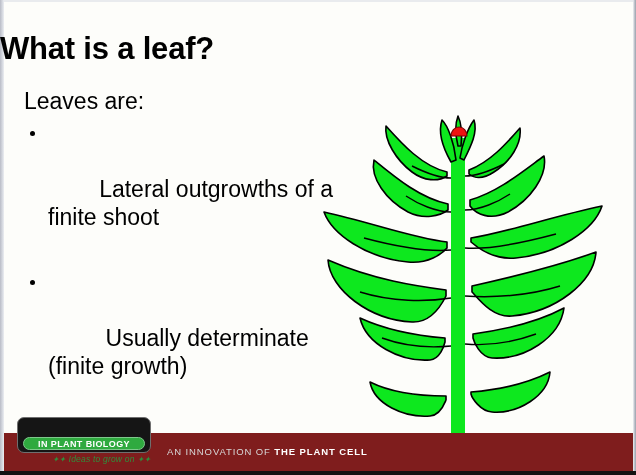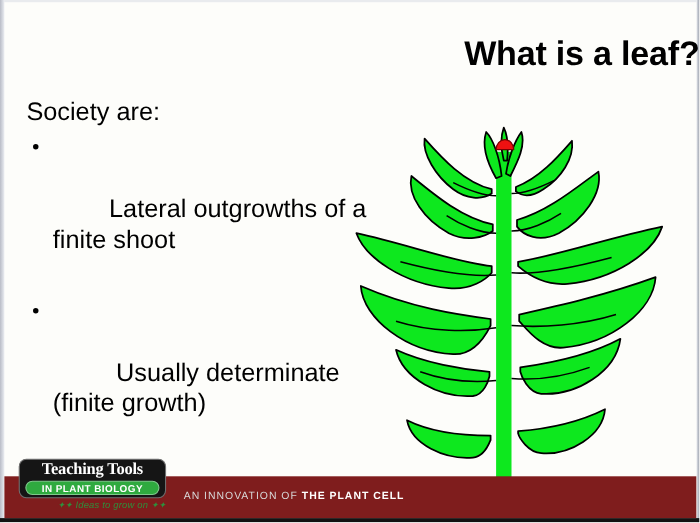--- a/index.html
+++ b/index.html
@@ -40,21 +40,21 @@
     left: 0; bottom: 0;
     width: 636px; height: 4px;
     background: #121212;
   }
 
   
   #title {
     position: absolute;
     left: 0; top: 33px;
     width: 636px;
-    text-align: right;
+    text-align: left;
     font-size: 31px;
     font-weight: bold;
     color: #000000;
     letter-spacing: -0.2px;
     line-height: 1.05;
   }
 
   
   #body-block {
     position: absolute;
@@ -200,21 +200,21 @@
 <div id="slide">
 
   <div class="edge-top"></div>
   <div class="edge-left"></div>
   <div class="edge-right"></div>
   <div class="edge-bottom"></div>
 
   <div id="title">What is a leaf?</div>
 
   <div id="body-block">
-    <div id="lead-in">Society are:</div>
+    <div id="lead-in">Leaves are:</div>
     <ul id="bullets">
       <li>
         <span class="dot"></span>
         <span>Lateral outgrowths of a finite shoot</span>
       </li>
       <li>
         <span class="dot"></span>
         <span> Usually determinate (finite growth)</span>
       </li>
       <li>
@@ -270,21 +270,20 @@
   </svg>
 
   <div id="footer">
     <div id="footer-tagline">
       <span>AN INNOVATION OF </span><b>THE PLANT CELL</b>
     </div>
   </div>
 
   <div id="logo">
     <div id="logo-plate"></div>
-    <div id="logo-title">Teaching Tools</div>
     <div id="logo-pill">
       <div id="logo-sub">IN PLANT BIOLOGY</div>
     </div>
     <div id="logo-motto">
       <span class="sprig">✦✦</span>
       <span>Ideas to grow on</span>
       <span class="sprig">✦✦</span>
     </div>
   </div>
 

